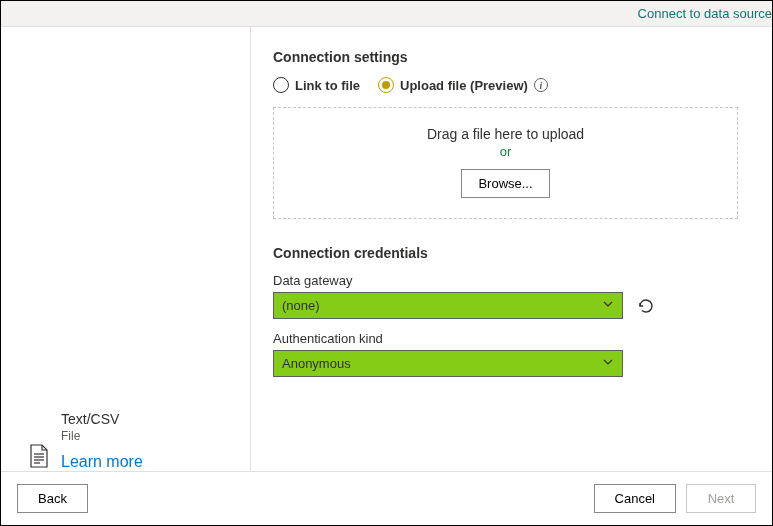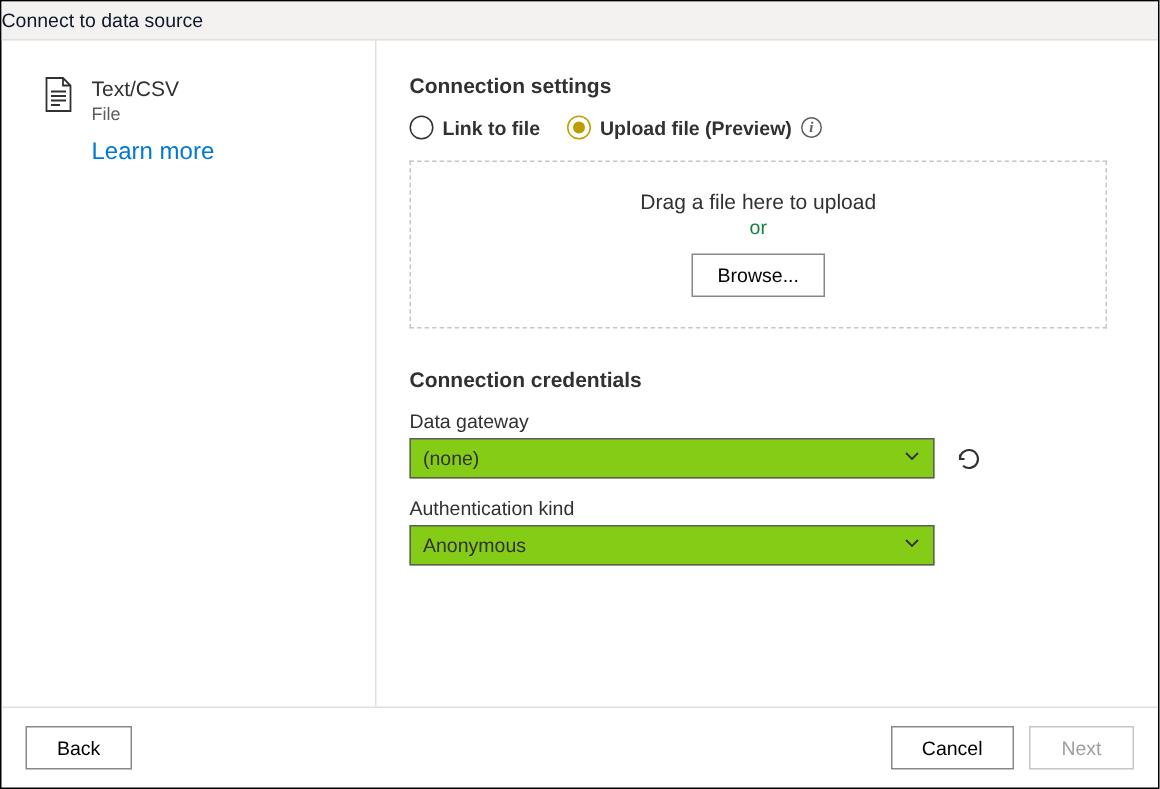--- a/index.html
+++ b/index.html
@@ -12,38 +12,38 @@
       height: 526px;
       border: 1px solid #000;
       display: flex;
       flex-direction: column;
       overflow: hidden;
     }
     
     .titlebar {
       background: #f3f2f1;
       border-bottom: 1px solid #e1dfdd;
-      text-align: left;
+      text-align: right;
       padding: 5px 0;
       font-size: 13px;
-      color: #0f172a;
+      color: #0f766e;
     }
     
     .content {
       flex: 1;
       display: flex;
       overflow: hidden;
     }
     
     .sidebar {
       width: 250px;
       padding: 24px 20px 0 28px;
       border-right: 1px solid #e1dfdd;
       display: flex;
-      align-items: flex-start;
+      align-items: flex-end;
       gap: 12px;
     }
     .file-icon svg { width: 20px; height: 24px; }
     .sidebar-meta { display: flex; flex-direction: column; gap: 2px; }
     .connector-name { font-size: 14px; color: #323130; }
     .connector-type { font-size: 12px; color: #605e5c; }
     .learn-more { margin-top: 8px; font-size: 16px; color: #0078d4; cursor: pointer; }
     
     .panel {
       flex: 1;

